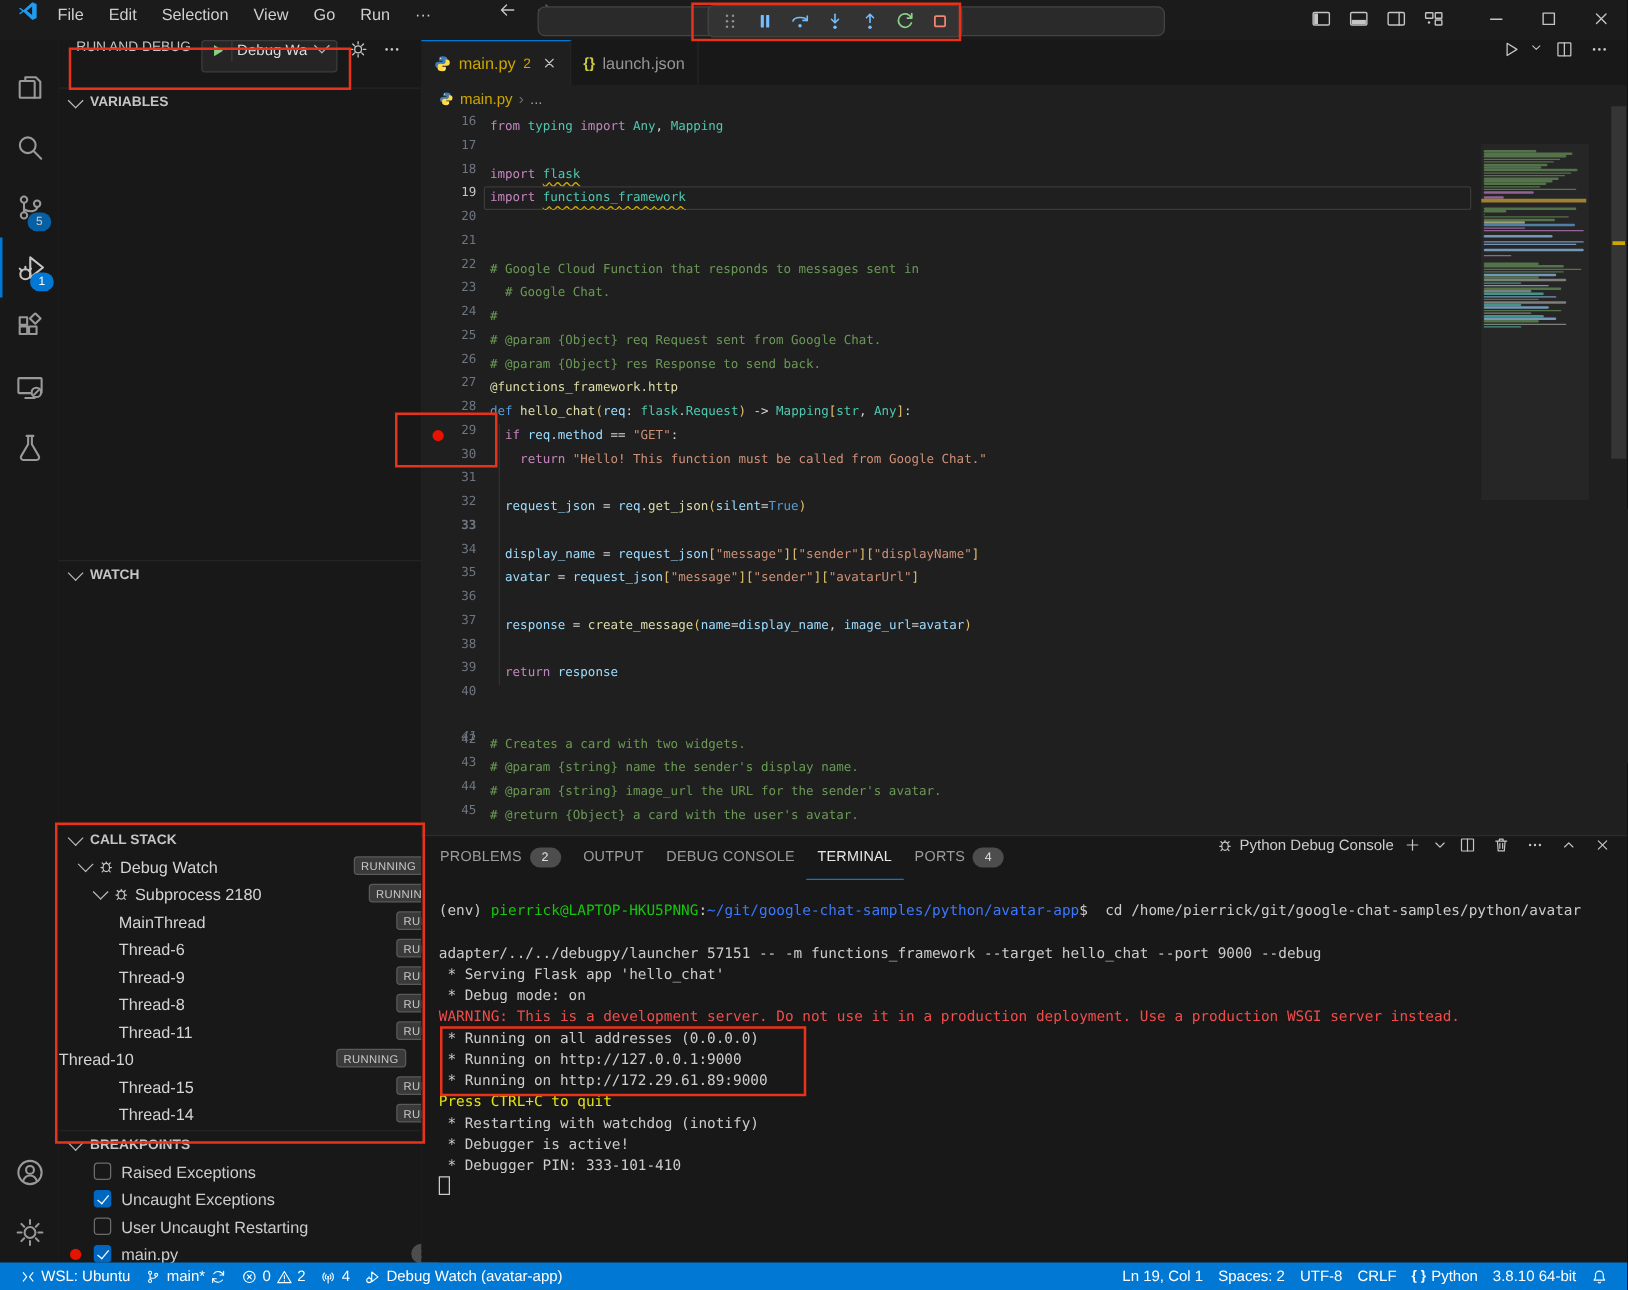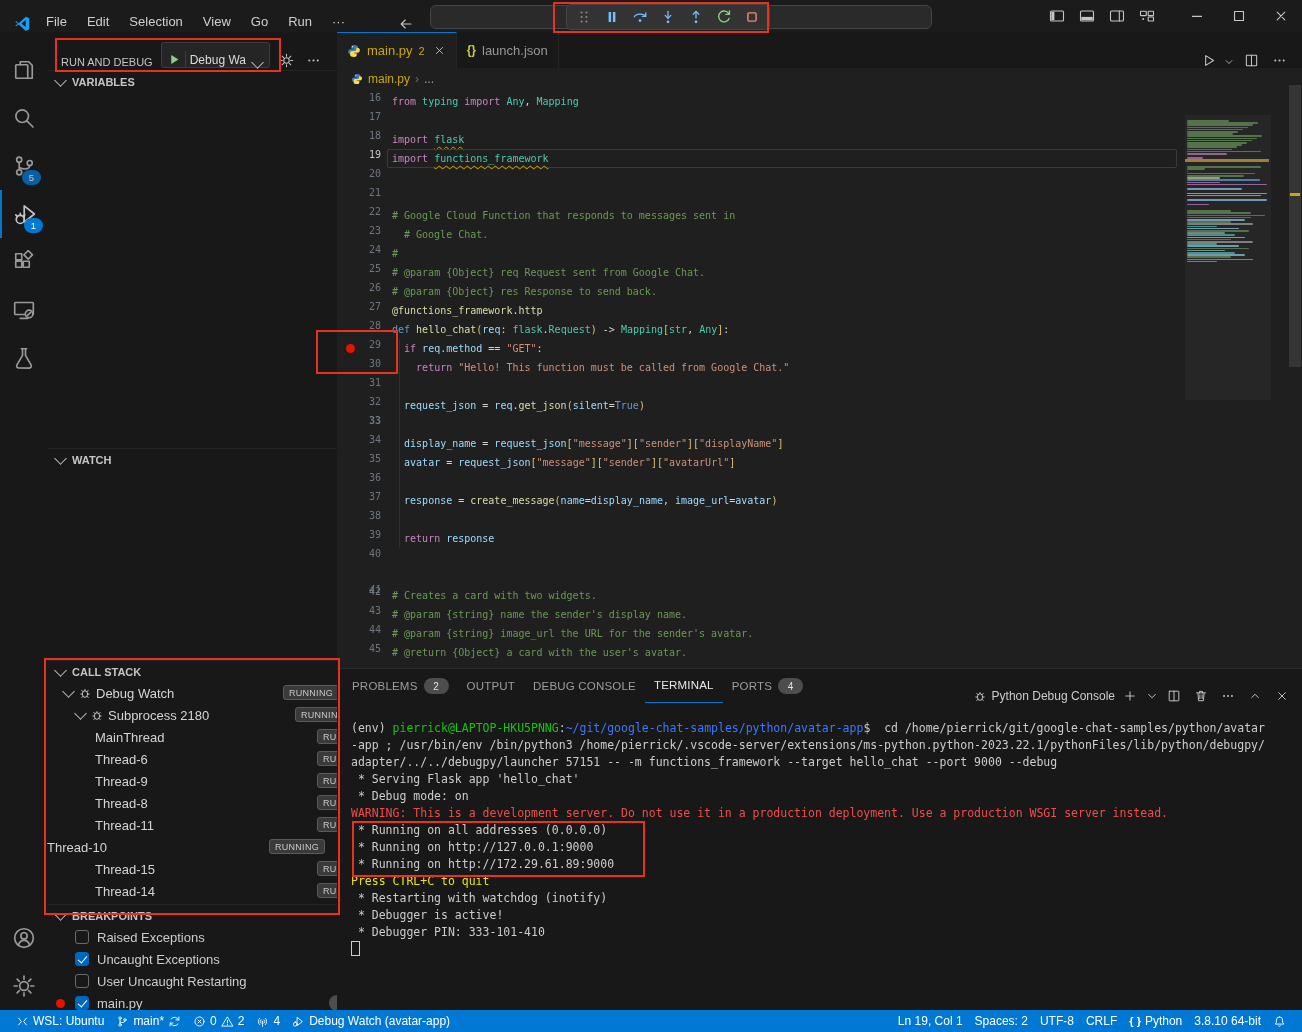--- a/index.html
+++ b/index.html
@@ -1,19 +1,19 @@
 <!DOCTYPE html>
 <html><head>
 <meta charset="utf-8">
 <style>
   html,body{margin:0;padding:0;background:#0b0b0b}
   body{font-family:"Liberation Sans",sans-serif;-webkit-font-smoothing:antialiased}
   #app{position:relative;width:1302px;height:1032px;background:#181818;overflow:hidden;color:#ccc;font-size:13px}
   .abs{position:absolute}
-  .flex{display:flex;align-items:flex-end}
+  .flex{display:flex;align-items:flex-start}
   svg{display:block;flex:none}
   .mono{font-family:"DejaVu Sans Mono","Liberation Mono",monospace}
   
   #titlebar{left:0;top:0;width:1302px;height:32px;background:#1b1b1b;border-bottom:1px solid #2b2b2b}
   .menu-item{padding:0 9px;height:22px;display:flex;align-items:center;color:#cfcfcf;border-radius:5px;font-size:13px}
   #searchbox{left:430px;top:5px;width:500px;height:22px;background:#2a2a2a;border:1px solid #444;border-radius:6px;color:#9a9a9a;font-size:12px}
   #dbg-toolbar{left:566px;top:4px;height:24px;background:#333333;border:1px solid #454545;border-radius:5px;display:flex;align-items:center;padding:0 4px;gap:2px;z-index:5}
   #dbg-toolbar .tbtn{width:26px;height:22px;display:flex;align-items:center;justify-content:center;border-radius:4px}
   .wbtn{width:34px;height:30px;display:flex;align-items:center;justify-content:center}
   
@@ -639,21 +639,20 @@
           </span>
           <span class="icbtn" style="width:24px">
             <svg width="14" height="14" viewBox="0 0 16 16" fill="none" stroke="#C5C5C5" stroke-width="1.1" stroke-linecap="round" stroke-linejoin="round">
               <path d="M4.2 4.2l7.6 7.6M11.8 4.2l-7.6 7.6"></path>
             </svg>
           </span>
         </div>
       </div>
       <div class="abs mono" style="left:0;top:34px;width:965px;height:300px">
         <div class="tl" style="top:17px"><span class="tf">(env) </span><span class="tg">pierrick@LAPTOP-HKU5PNNG</span><span class="tf">:</span><span class="tu">~/git/google-chat-samples/python/avatar-app</span><span class="tf">$  cd /home/pierrick/git/google-chat-samples/python/avatar</span></div>
-        <div class="tl" style="top:34px"><span class="tf">-app ; /usr/bin/env /bin/python3 /home/pierrick/.vscode-server/extensions/ms-python.python-2023.22.1/pythonFiles/lib/python/debugpy/</span></div>
         <div class="tl" style="top:51px"><span class="tf">adapter/../../debugpy/launcher 57151 -- -m functions_framework --target hello_chat --port 9000 --debug</span></div>
         <div class="tl" style="top:68px"><span class="tf"> * Serving Flask app 'hello_chat'</span></div>
         <div class="tl" style="top:85px"><span class="tf"> * Debug mode: on</span></div>
         <div class="tl" style="top:102px"><span class="tr">WARNING: This is a development server. Do not use it in a production deployment. Use a production WSGI server instead.</span></div>
         <div class="tl" style="top:119px"><span class="tf"> * Running on all addresses (0.0.0.0)</span></div>
         <div class="tl" style="top:136px"><span class="tf"> * Running on http://127.0.0.1:9000</span></div>
         <div class="tl" style="top:153px"><span class="tf"> * Running on http://172.29.61.89:9000</span></div>
         <div class="tl" style="top:170px"><span class="ty">Press CTRL+C to quit</span></div>
         <div class="tl" style="top:187px"><span class="tf"> * Restarting with watchdog (inotify)</span></div>
         <div class="tl" style="top:204px"><span class="tf"> * Debugger is active!</span></div>

